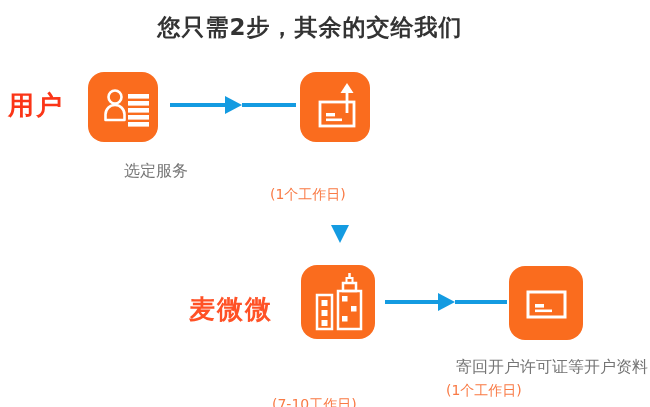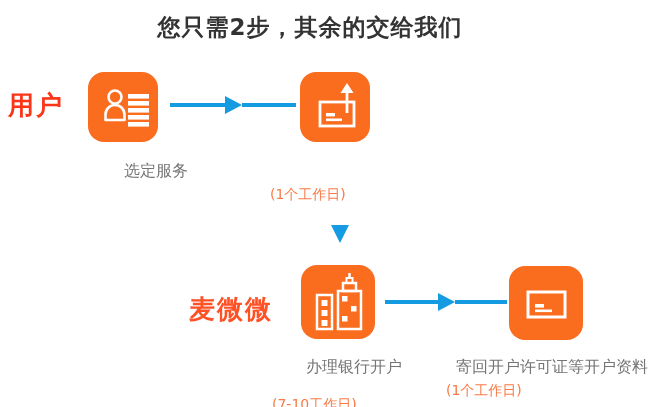--- a/index.html
+++ b/index.html
@@ -98,19 +98,18 @@
   </div>
 
   <div class="icon-tile tile-74" style="left:509px;top:266px;">
     <svg viewBox="0 0 74 74" aria-hidden="true">
       <rect x="19" y="26" width="37" height="25" fill="none" stroke="#fff" stroke-width="3"></rect>
       <rect x="26" y="38" width="9" height="3.6" fill="#fff"></rect>
       <rect x="26" y="43.5" width="17" height="2.6" fill="#fff"></rect>
     </svg>
   </div>
 
-  <div class="step-label" style="left:272px;top:357px;width:130px;">办理银行开户</div>
   <div class="duration" style="left:272px;top:396px;width:130px;">(7-10工作日)</div>
 
   <div class="step-label" style="left:446px;top:357px;width:202px;">寄回开户许可证等开户资料</div>
   <div class="duration" style="left:446px;top:382px;width:202px;">(1个工作日)</div>
 
 </div>
 
 </body></html>

